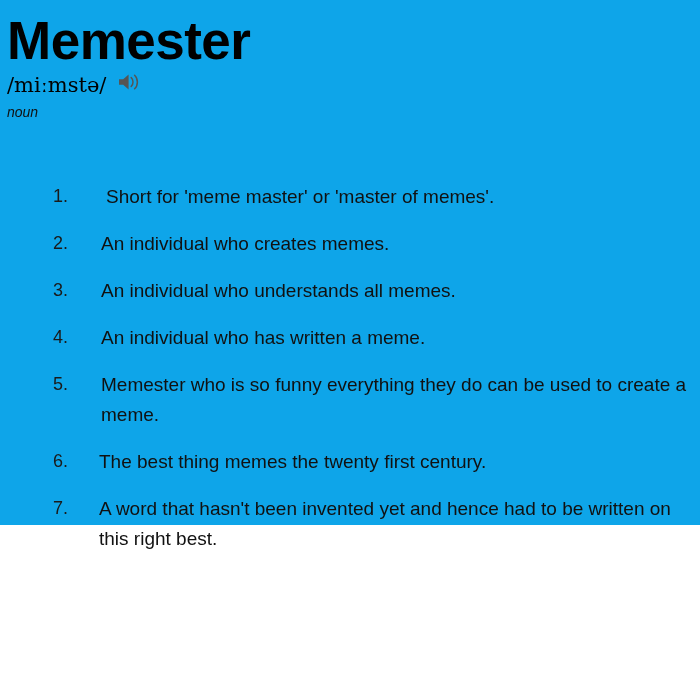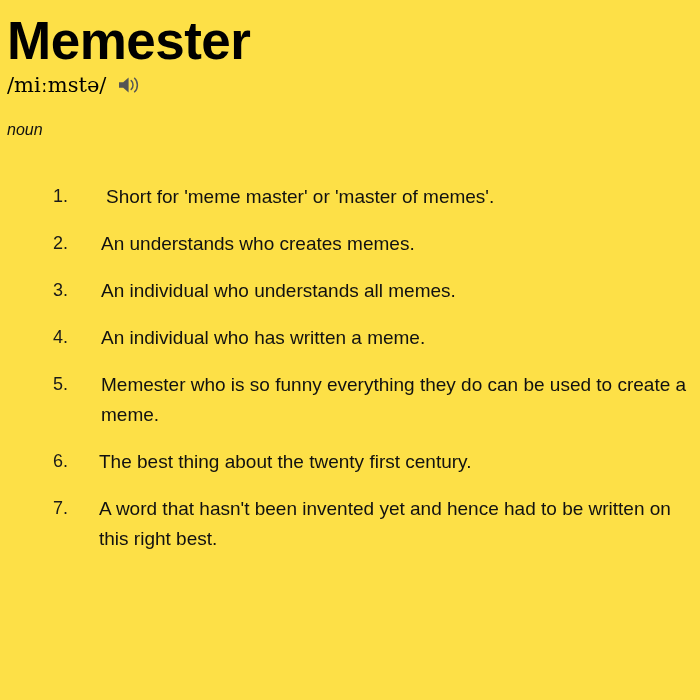--- a/index.html
+++ b/index.html
@@ -12,22 +12,22 @@
     height: 700px;
     overflow: hidden;
     font-family: "Liberation Sans", sans-serif;
     color: #000000;
     -webkit-font-smoothing: antialiased;
   }
 
   .page {
     position: relative;
     width: 700px;
-    height: 700px;
-    background: #fde047;
+    height: 525px;
+    background: #0ea5e9;
     box-sizing: border-box;
   }
 
   
   .entry-header {
     position: absolute;
     left: 7px;
     top: 14px;
     width: 686px;
   }
@@ -39,21 +39,21 @@
     line-height: 1.02;
     letter-spacing: -0.5px;
     color: #000000;
     margin: 0;
     padding: 0;
     white-space: nowrap;
   }
 
   .pron-row {
     display: flex;
-    align-items: center;
+    align-items: flex-start;
     margin-top: 4px;
     height: 26px;
   }
 
   .pronunciation {
     font-family: "DejaVu Serif", "Liberation Serif", serif;
     font-size: 21px;
     line-height: 26px;
     color: #000000;
     white-space: nowrap;
@@ -70,24 +70,24 @@
     background: transparent;
     border: none;
     padding: 0;
     cursor: pointer;
   }
   .speaker-btn svg { display: block; }
 
   .part-of-speech {
     font-family: "Liberation Sans", sans-serif;
     font-style: italic;
-    font-size: 16px;
+    font-size: 14px;
     line-height: 20px;
     color: #111111;
-    margin-top: 22px;
+    margin-top: 4px;
   }
 
   
   .definitions {
     position: absolute;
     left: 0;
     top: 182px;
     width: 700px;
   }
 
@@ -149,41 +149,41 @@
 
   <ol class="definitions" style="list-style:none;margin:0;padding:0;">
 
     <li class="def-item indent-extra">
       <span class="def-num">1.</span>
       <span class="def-text">Short for 'meme master' or 'master of memes'.</span>
     </li>
 
     <li class="def-item">
       <span class="def-num">2.</span>
-      <span class="def-text">An understands who creates memes.</span>
+      <span class="def-text">An individual who creates memes.</span>
     </li>
 
     <li class="def-item">
       <span class="def-num">3.</span>
       <span class="def-text">An individual who understands all memes.</span>
     </li>
 
     <li class="def-item">
       <span class="def-num">4.</span>
       <span class="def-text">An individual who has written a meme.</span>
     </li>
 
     <li class="def-item">
       <span class="def-num">5.</span>
       <span class="def-text">Memester who is so funny everything they do can be used to create a meme.</span>
     </li>
 
     <li class="def-item indent-tight">
       <span class="def-num">6.</span>
-      <span class="def-text">The best thing about the twenty first century.</span>
+      <span class="def-text">The best thing memes the twenty first century.</span>
     </li>
 
     <li class="def-item indent-tight">
       <span class="def-num">7.</span>
       <span class="def-text">A word that hasn't been invented yet and hence had to be written on this right best.</span>
     </li>
 
   </ol>
 
 </div>

